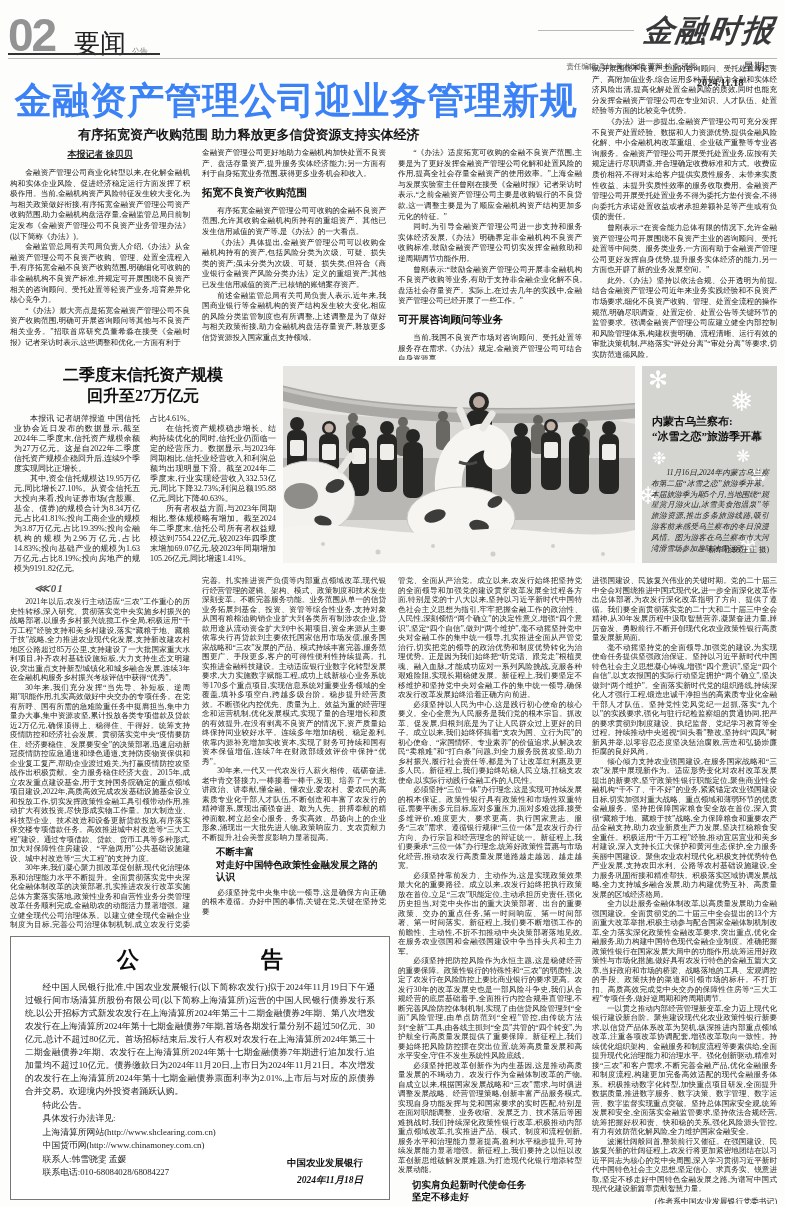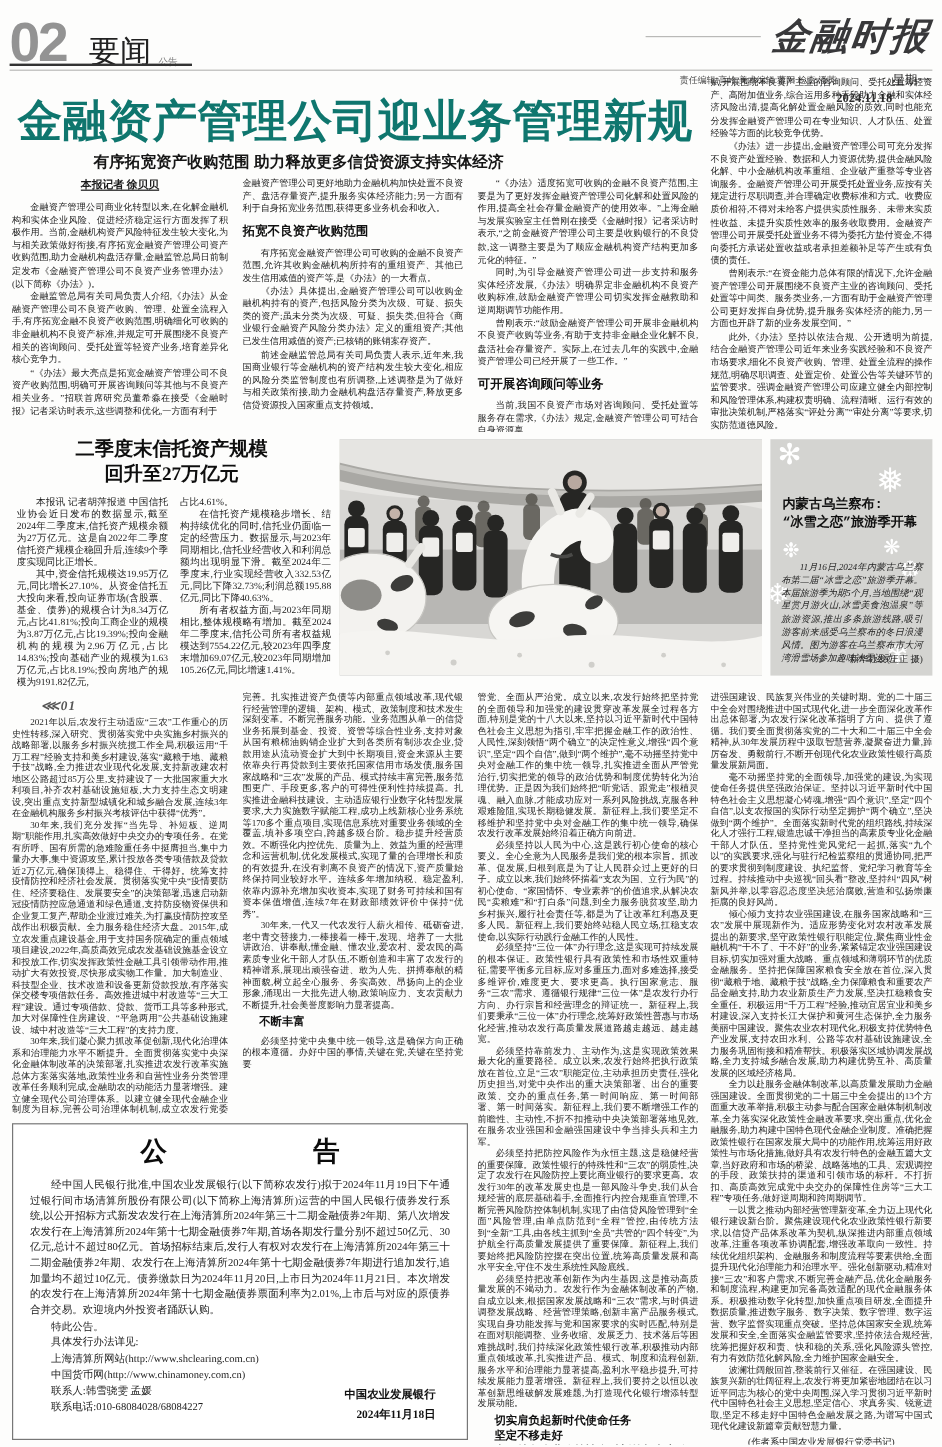--- a/index.html
+++ b/index.html
@@ -12,50 +12,50 @@
   .section{font-family:"Liberation Sans",sans-serif;font-size:26px;color:#222;}
   .section-sub{font-family:"Liberation Sans",sans-serif;font-size:8px;color:#777;}
   .rule{background:#333;}
   .rule-light{background:#b9b9b7;}
   .masthead{font-weight:900;font-style:italic;font-size:31px;color:#38383a;letter-spacing:2px;
             transform:skewX(-7deg);font-family:"Liberation Serif",serif;}
   .editors{font-family:"Liberation Sans",sans-serif;font-size:7.5px;color:#4a4a4a;}
   .hdate{font-family:Liberation Serif, serif;font-size:10.5px;font-weight:bold;color:#2e2e2e;margin-top:32px;}
   .hday{font-family:"Liberation Sans",sans-serif;font-size:10.5px;color:#2e2e2e;}
   
-  .headline{font-size:37px;font-weight:900;text-align:center;letter-spacing:0.5px;color:#0f766e;
+  .headline{font-size:37px;font-weight:900;text-align:center;letter-spacing:0.5px;color:#3b82f6;
             font-family:"Liberation Serif",serif;}
   .subtitle{font-family:"Liberation Sans",sans-serif;font-size:13px;font-weight:bold;color:#161616;}
   .col{overflow:hidden;}
   .lead .ptext{font-size:7.6px;line-height:10.6px;}
   .ptext p{margin:0;text-indent:2em;text-align:justify;}
   .ptext[data-flush] p:first-child{text-indent:0;}
   .byline{text-align:center;font-weight:bold;font-size:9px;margin:2px 0 7px 0;text-decoration:underline;}
   .lsub{text-align:left;font-family:"Liberation Sans",sans-serif;font-weight:bold;
         font-size:10.5px;margin:6px 0;color:#111;}
   
   .trust-title{text-align:center;font-weight:900;font-size:16px;line-height:21px;color:#0e0e0e;}
   .trust .ptext{font-size:8px;line-height:10px;}
   
   .photo{background:#d8d7d4;overflow:hidden;}
   
   .capbox{background:#d4d4d1;overflow:hidden;}
   .flake{position:absolute;color:#fff;line-height:1;}
-  .cap-title{font-family:Liberation Mono, monospace;font-weight:bold;font-size:11px;
+  .cap-title{font-family:Liberation Serif, serif;font-weight:bold;font-size:11px;
              line-height:15px;color:#101010;}
   .cap-body{font-size:7.7px;line-height:10.8px;color:#222;font-style:italic;}
   .cap-body p{margin:0;text-indent:2em;text-align:justify;}
   .cap-credit{font-size:7.7px;text-align:right;margin-top:3px;color:#222;}
   
   .marker{font-style:italic;font-weight:bold;font-size:11px;color:#555;letter-spacing:1px;}
   .feature .ptext{font-size:7.6px;line-height:9.5px;color:#1f1f1f;}
   .fsub{font-family:"Liberation Sans",sans-serif;font-weight:bold;font-size:9.5px;
         line-height:12.5px;margin:4px 0 4px 14px;color:#101010;}
   .fsub p{margin:0;text-indent:0;text-align:left;}
-  .author{font-size:7.8px;text-align:center;margin-top:2px;}
+  .author{font-size:7.8px;text-align:right;margin-top:2px;}
   
   .annc{border:1px solid #777;background:#fff;}
   .annc-title{text-align:center;font-weight:900;font-size:22px;letter-spacing:26px;text-indent:26px;
               margin:8px 0 6px 0;color:#0c0c0c;}
   .annc .ptext{font-size:8.8px;line-height:13px;color:#1c1c1c;padding:0 14px;}
   .annc .ptext p{margin:0 0 0.5px 0;}
   .annc-sign{position:absolute;right:26px;bottom:10px;text-align:right;font-weight:bold;
              font-size:9.5px;line-height:17px;color:#111;}
 </style>
 </head>
@@ -252,20 +252,21 @@
       </div>
   </div>
 
   <div class="abs col feature" style="left:202px;top:576px;width:184px;height:354px;">
     <div class="ptext" data-flush="">
         <p>完善。扎实推进资产负债等内部重点领域改革,现代银行经营管理的逻辑、架构、模式、政策制度和技术发生深刻变革。不断完善服务功能。业务范围从单一的信贷业务拓展到基金、投资、资管等综合性业务,支持对象从国有粮棉油购销企业扩大到各类所有制涉农企业,贷款用途从流动资金扩大到中长期项目,资金来源从主要依靠央行再贷款到主要依托国家信用市场发债,服务国家战略和“三农”发展的产品、模式持续丰富完善,服务范围更广、手段更多,客户的可得性便利性持续提高。扎实推进金融科技建设。主动适应银行业数字化转型发展要求,大力实施数字赋能工程,成功上线新核心业务系统等170多个重点项目,实现信息系统对重要业务领域的全覆盖,填补多项空白,跨越多级台阶。稳步提升经营质效。不断强化内控优先、质量为上、效益为重的经营理念和运营机制,优化发展模式,实现了量的合理增长和质的有效提升,在没有剥离不良资产的情况下,资产质量始终保持同业较好水平。连续多年增加纳税、稳定盈利,依靠内源补充增加实收资本,实现了财务可持续和国有资本保值增值,连续7年在财政部绩效评价中保持“优秀”。</p>
         <p>30年来,一代又一代农发行人薪火相传、砥砺奋进,老中青交替接力,一棒接着一棒干,发现、培养了一大批讲政治、讲奉献,懂金融、懂农业,爱农村、爱农民的高素质专业化干部人才队伍,不断创造和丰富了农发行的精神谱系,展现出顽强奋进、敢为人先、拼搏奉献的精神面貌,树立起全心服务、务实高效、昂扬向上的企业形象,涌现出一大批先进人物,政策响应力、支农贡献力不断提升,社会美誉度影响力显著提高。</p>
       </div>
     <div class="fsub">
         <p>不断丰富</p>
+        <p>对走好中国特色政策性金融发展之路的认识</p>
       </div>
     <div class="ptext">
         <p>必须坚持党中央集中统一领导,这是确保方向正确的根本遵循。办好中国的事情,关键在党,关键在坚持党要</p>
       </div>
   </div>
 
   <div class="abs col feature" style="left:398px;top:576px;width:184px;height:628px;">
     <div class="ptext" data-flush="">
         <p>管党、全面从严治党。成立以来,农发行始终把坚持党的全面领导和加强党的建设贯穿改革发展全过程各方面,特别是党的十八大以来,坚持以习近平新时代中国特色社会主义思想为指引,牢牢把握金融工作的政治性、人民性,深刻领悟“两个确立”的决定性意义,增强“四个意识”,坚定“四个自信”,做到“两个维护”,毫不动摇坚持党中央对金融工作的集中统一领导,扎实推进全面从严管党治行,切实把党的领导的政治优势和制度优势转化为治理优势。正是因为我们始终把“听党话、跟党走”根植灵魂、融入血脉,才能成功应对一系列风险挑战,克服各种艰难险阻,实现长期稳健发展。新征程上,我们要坚定不移维护和坚持党中央对金融工作的集中统一领导,确保农发行改革发展始终沿着正确方向前进。</p>
         <p>必须坚持以人民为中心,这是践行初心使命的核心要义。全心全意为人民服务是我们党的根本宗旨。抓改革、促发展,归根到底是为了让人民群众过上更好的日子。成立以来,我们始终怀揣着“支农为国、立行为民”的初心使命、“家国情怀、专业素养”的价值追求,从解决农民“卖粮难”和“打白条”问题,到全力服务脱贫攻坚,助力乡村振兴,履行社会责任等,都是为了让改革红利惠及更多人民。新征程上,我们要始终站稳人民立场,扛稳支农使命,以实际行动践行金融工作的人民性。</p>
@@ -300,17 +301,17 @@
         <p>经中国人民银行批准,中国农业发展银行(以下简称农发行)拟于2024年11月19日下午通过银行间市场清算所股份有限公司(以下简称上海清算所)运营的中国人民银行债券发行系统,以公开招标方式新发农发行在上海清算所2024年第三十二期金融债券2年期、第八次增发农发行在上海清算所2024年第十七期金融债券7年期,首场各期发行量分别不超过50亿元、30亿元,总计不超过80亿元。首场招标结束后,发行人有权对农发行在上海清算所2024年第三十二期金融债券2年期、农发行在上海清算所2024年第十七期金融债券7年期进行追加发行,追加量均不超过10亿元。债券缴款日为2024年11月20日,上市日为2024年11月21日。本次增发的农发行在上海清算所2024年第十七期金融债券票面利率为2.01%,上市后与对应的原债券合并交易。欢迎境内外投资者踊跃认购。</p>
         <p>特此公告。</p>
         <p>具体发行办法详见:</p>
         <p>上海清算所网站(http://www.shclearing.com.cn)</p>
         <p>中国货币网(http://www.chinamoney.com.cn)</p>
         <p>联系人:韩雪骁雯 孟媛</p>
         <p>联系电话:010-68084028/68084227</p>
       </div>
     <div class="annc-sign">
       <span style="display:block;">中国农业发展银行</span>
-      <span style="display:block;">2024年11月18日</span>
+      <span style="display:block;font-style:italic;">2024年11月18日</span>
     </div>
   </div>
 
 </div>
 
 </body></html>

